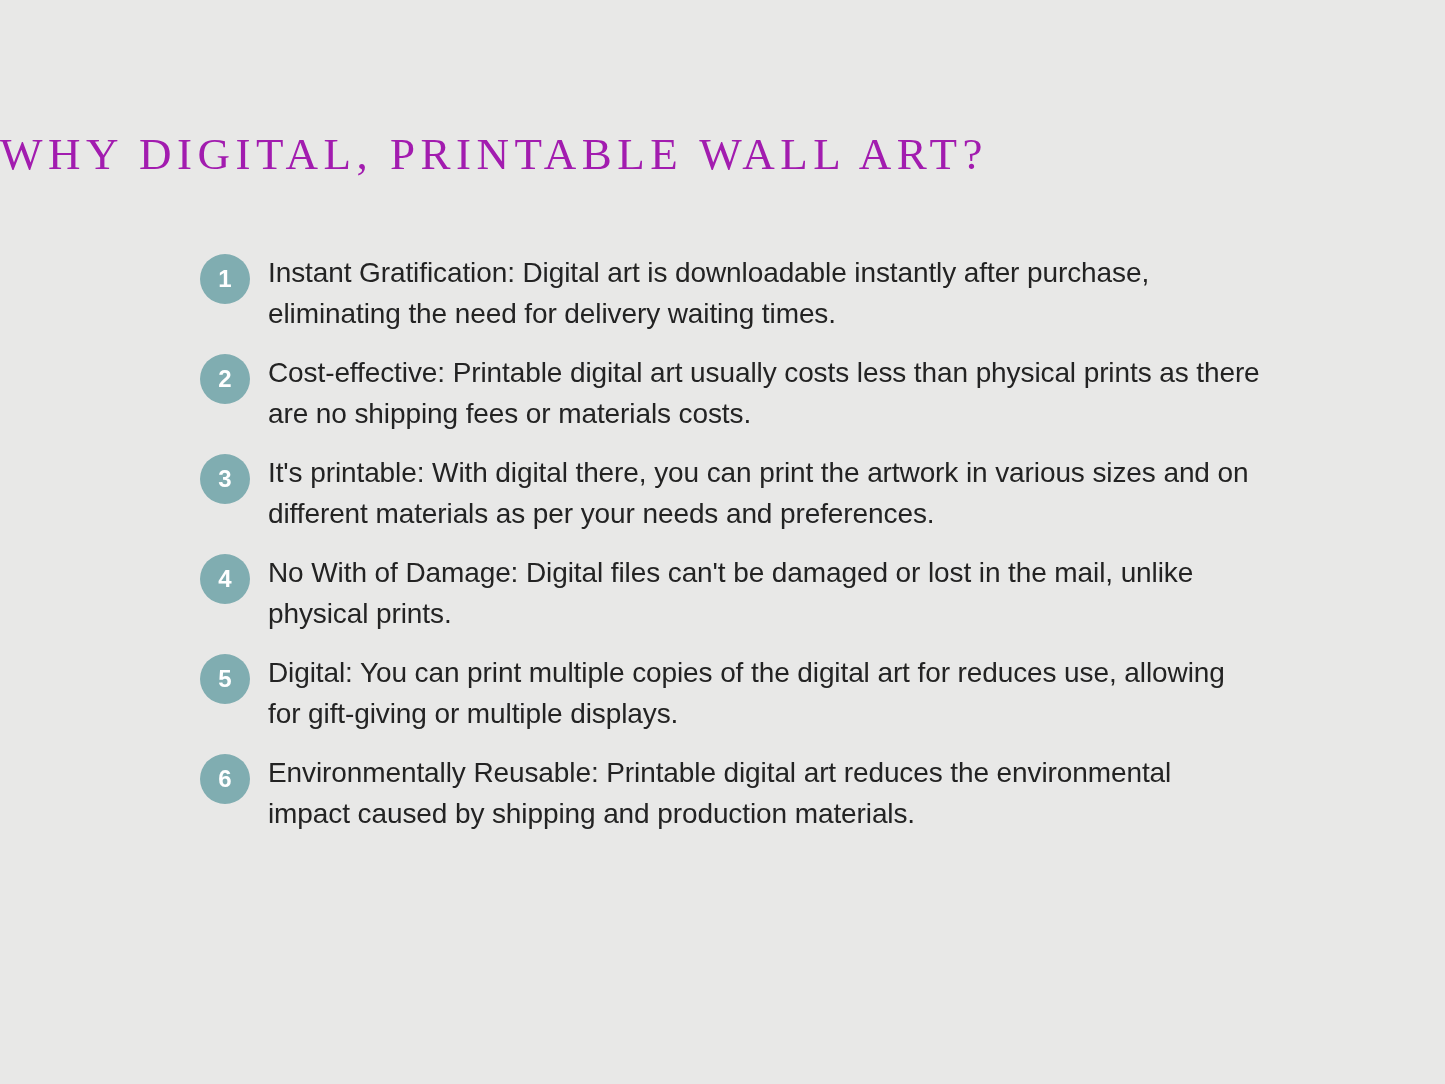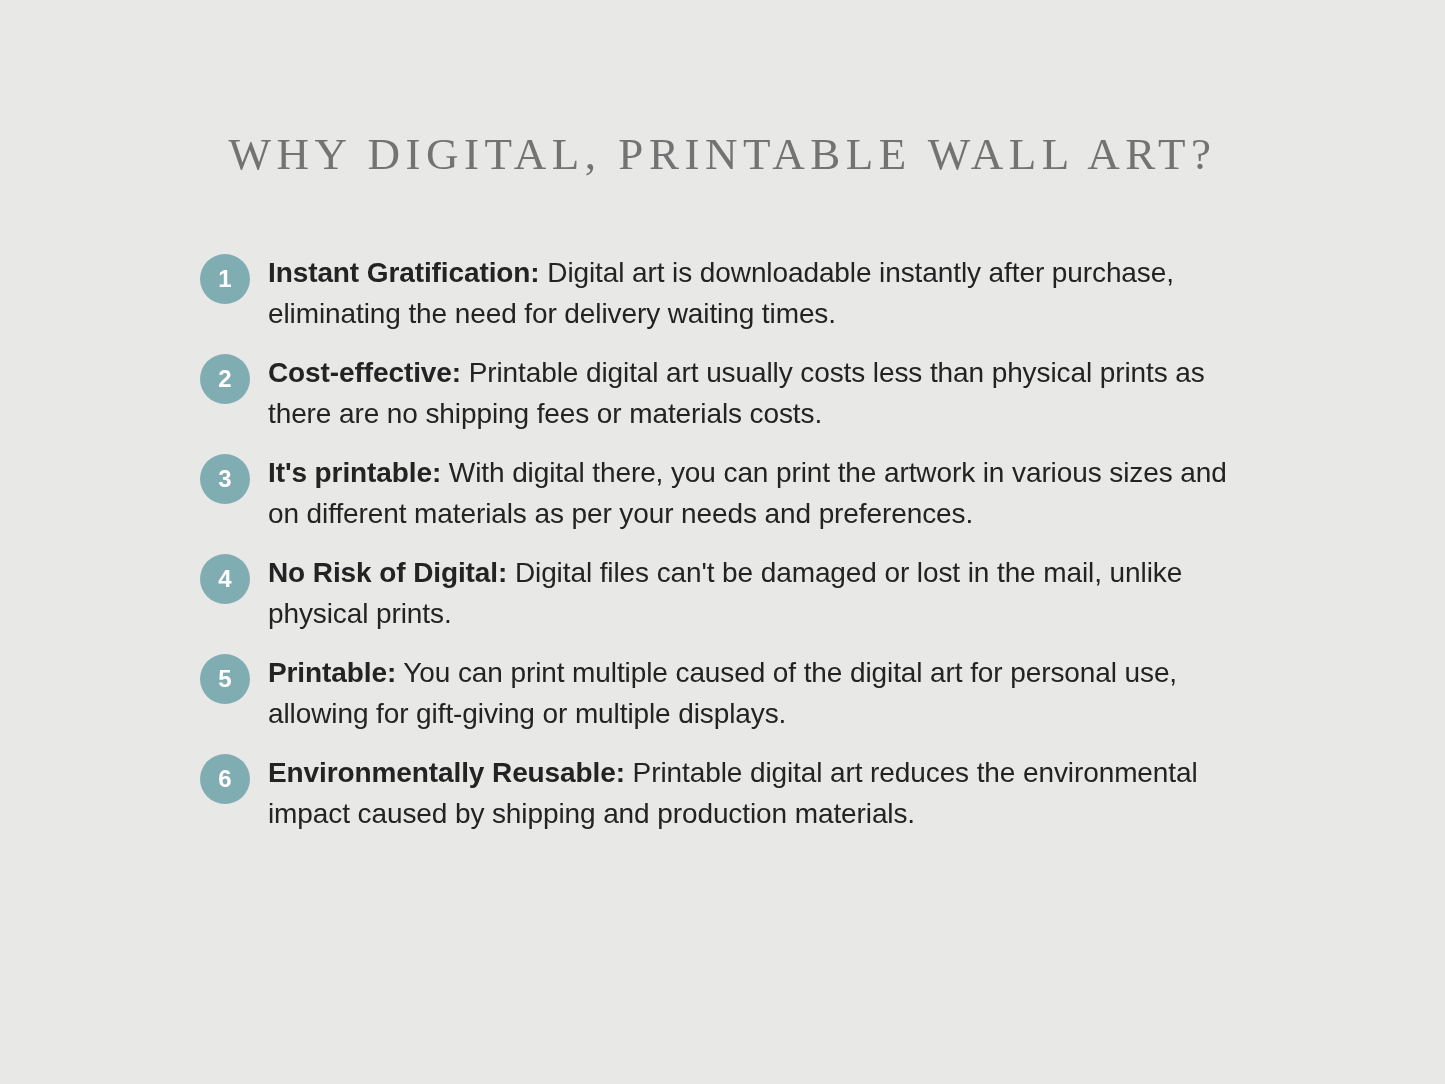--- a/index.html
+++ b/index.html
@@ -18,25 +18,24 @@
     width: 1445px;
     height: 1084px;
     background: #e8e8e7;
     box-sizing: border-box;
   }
   .title {
     position: absolute;
     top: 128px;
     left: 0;
     width: 100%;
-    text-align: center;
     font-family: "Liberation Serif", serif;
     font-size: 45px;
     letter-spacing: 5.5px;
-    color: #737373;
+    color: #a21caf;
     font-weight: 400;
     text-transform: uppercase;
     white-space: nowrap;
   }
   .list {
     position: absolute;
     top: 252px;
     left: 200px;
     width: 1060px;
   }
@@ -62,21 +61,21 @@
     font-family: "Liberation Sans", sans-serif;
   }
   .text {
     font-size: 28px;
     line-height: 41px;
     color: #232323;
     font-family: "Liberation Sans", sans-serif;
     letter-spacing: -0.1px;
   }
   .text .lead {
-    font-weight: bold;
+    font-weight: normal;
   }
 </style>
 </head>
 <body>
 
 <div class="page">
 
   <div class="title">Why digital, printable wall art?</div>
 
   <div class="list">
@@ -91,26 +90,26 @@
       <div class="text"><span class="lead">Cost-effective:</span><span> Printable digital art usually costs less than physical prints as there are no shipping fees or materials costs.</span></div>
     </div>
 
     <div class="item">
       <div class="badge">3</div>
       <div class="text"><span class="lead">It's printable:</span><span> With digital there, you can print the artwork in various sizes and on different materials as per your needs and preferences.</span></div>
     </div>
 
     <div class="item">
       <div class="badge">4</div>
-      <div class="text"><span class="lead">No Risk of Digital:</span><span> Digital files can't be damaged or lost in the mail, unlike physical prints.</span></div>
+      <div class="text"><span class="lead">No With of Damage:</span><span> Digital files can't be damaged or lost in the mail, unlike physical prints.</span></div>
     </div>
 
     <div class="item">
       <div class="badge">5</div>
-      <div class="text"><span class="lead">Printable:</span><span> You can print multiple caused of the digital art for personal use, allowing for gift-giving or multiple displays.</span></div>
+      <div class="text"><span class="lead">Digital:</span><span> You can print multiple copies of the digital art for reduces use, allowing for gift-giving or multiple displays.</span></div>
     </div>
 
     <div class="item">
       <div class="badge">6</div>
       <div class="text"><span class="lead">Environmentally Reusable:</span><span> Printable digital art reduces the environmental impact caused by shipping and production materials.</span></div>
     </div>
 
   </div>
 </div>
 

